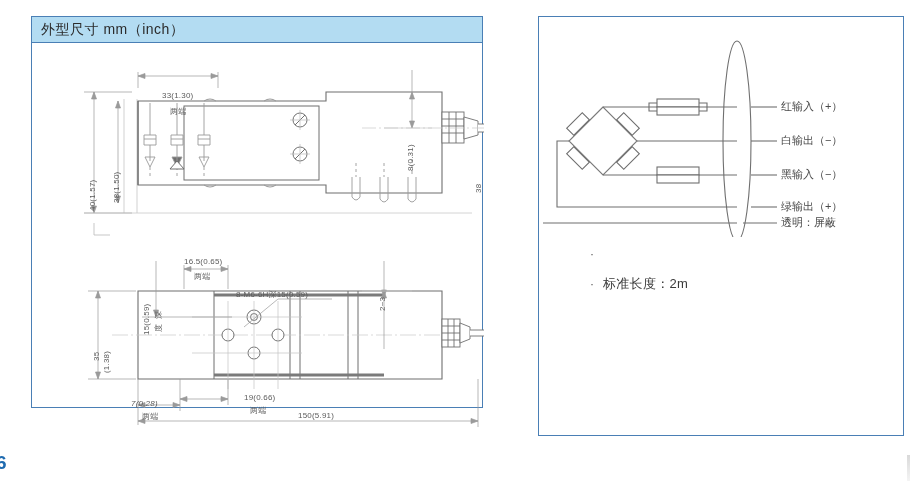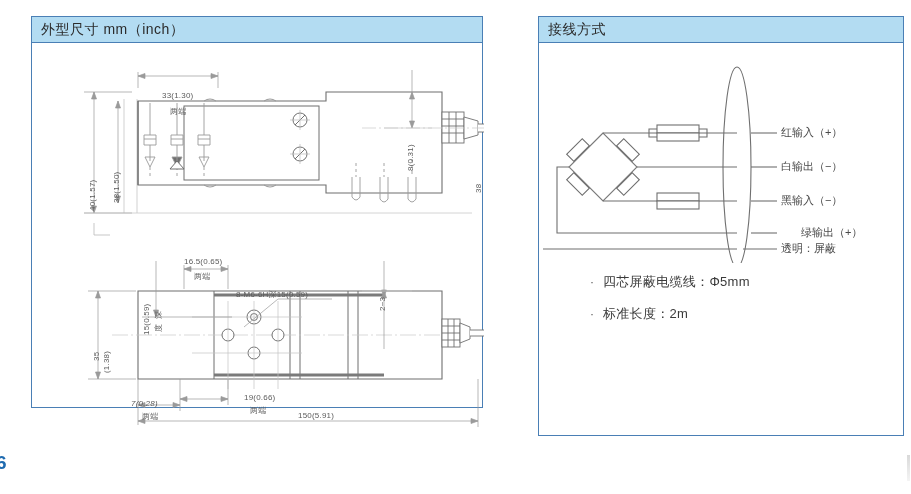--- a/index.html
+++ b/index.html
@@ -255,23 +255,20 @@
     <div class="dim vert" style="left:346px;top:268px;">2~3</div>
     <div class="dim" style="left:99px;top:356px;font-style:italic;">7(0.28)</div>
     <div class="dim cn" style="left:110px;top:368px;">两端</div>
     <div class="dim" style="left:212px;top:350px;">19(0.66)</div>
     <div class="dim cn" style="left:218px;top:362px;">两端</div>
     <div class="dim" style="left:266px;top:368px;">150(5.91)</div>
   </div>
 </div>
 
 <div class="panel" id="panel-right">
-  <div class="panel-header">
-    <span>接线方式</span>
-  </div>
   <div class="panel-body">
 
     <svg width="366" height="220" viewBox="0 0 366 220">
       <g stroke="#6f6f6f" fill="none" stroke-width="1.1">
 
         <path d="M64,90 L30,124 L64,158 L98,124 Z" stroke="#7a7a7a"></path>
 
         <g fill="#fff" stroke="#6f6f6f">
           <rect x="34" y="96" width="10" height="22" transform="rotate(45 39 107)"></rect>
           <rect x="84" y="96" width="10" height="22" transform="rotate(-45 89 107)"></rect>
@@ -307,27 +304,26 @@
         <path d="M212,124 L238,124"></path>
         <path d="M212,158 L238,158"></path>
         <path d="M212,190 L238,190"></path>
         <path d="M204,206 L238,206"></path>
       </g>
     </svg>
 
     <div class="wlabel" style="left:242px;top:82px;text-align:right;">红输入（+）</div>
     <div class="wlabel" style="left:242px;top:116px;">白输出（−）</div>
     <div class="wlabel" style="left:242px;top:150px;">黑输入（−）</div>
-    <div class="wlabel" style="left:242px;top:182px;margin-left:20px;">绿输出（+）</div>
+    <div class="wlabel" style="left:242px;top:182px;">绿输出（+）</div>
     <div class="wlabel" style="left:242px;top:198px;">透明：屏蔽</div>
 
     <div class="bullet-list">
       <div class="bullet-row">
         <span class="bullet-dot">·</span>
-        <span class="bullet-text">四芯屏蔽电缆线：Φ5mm</span>
       </div>
       <div class="bullet-row">
         <span class="bullet-dot">·</span>
         <span class="bullet-text">标准长度：2m</span>
       </div>
     </div>
   </div>
 </div>
 
 <div class="page-num">6</div>

